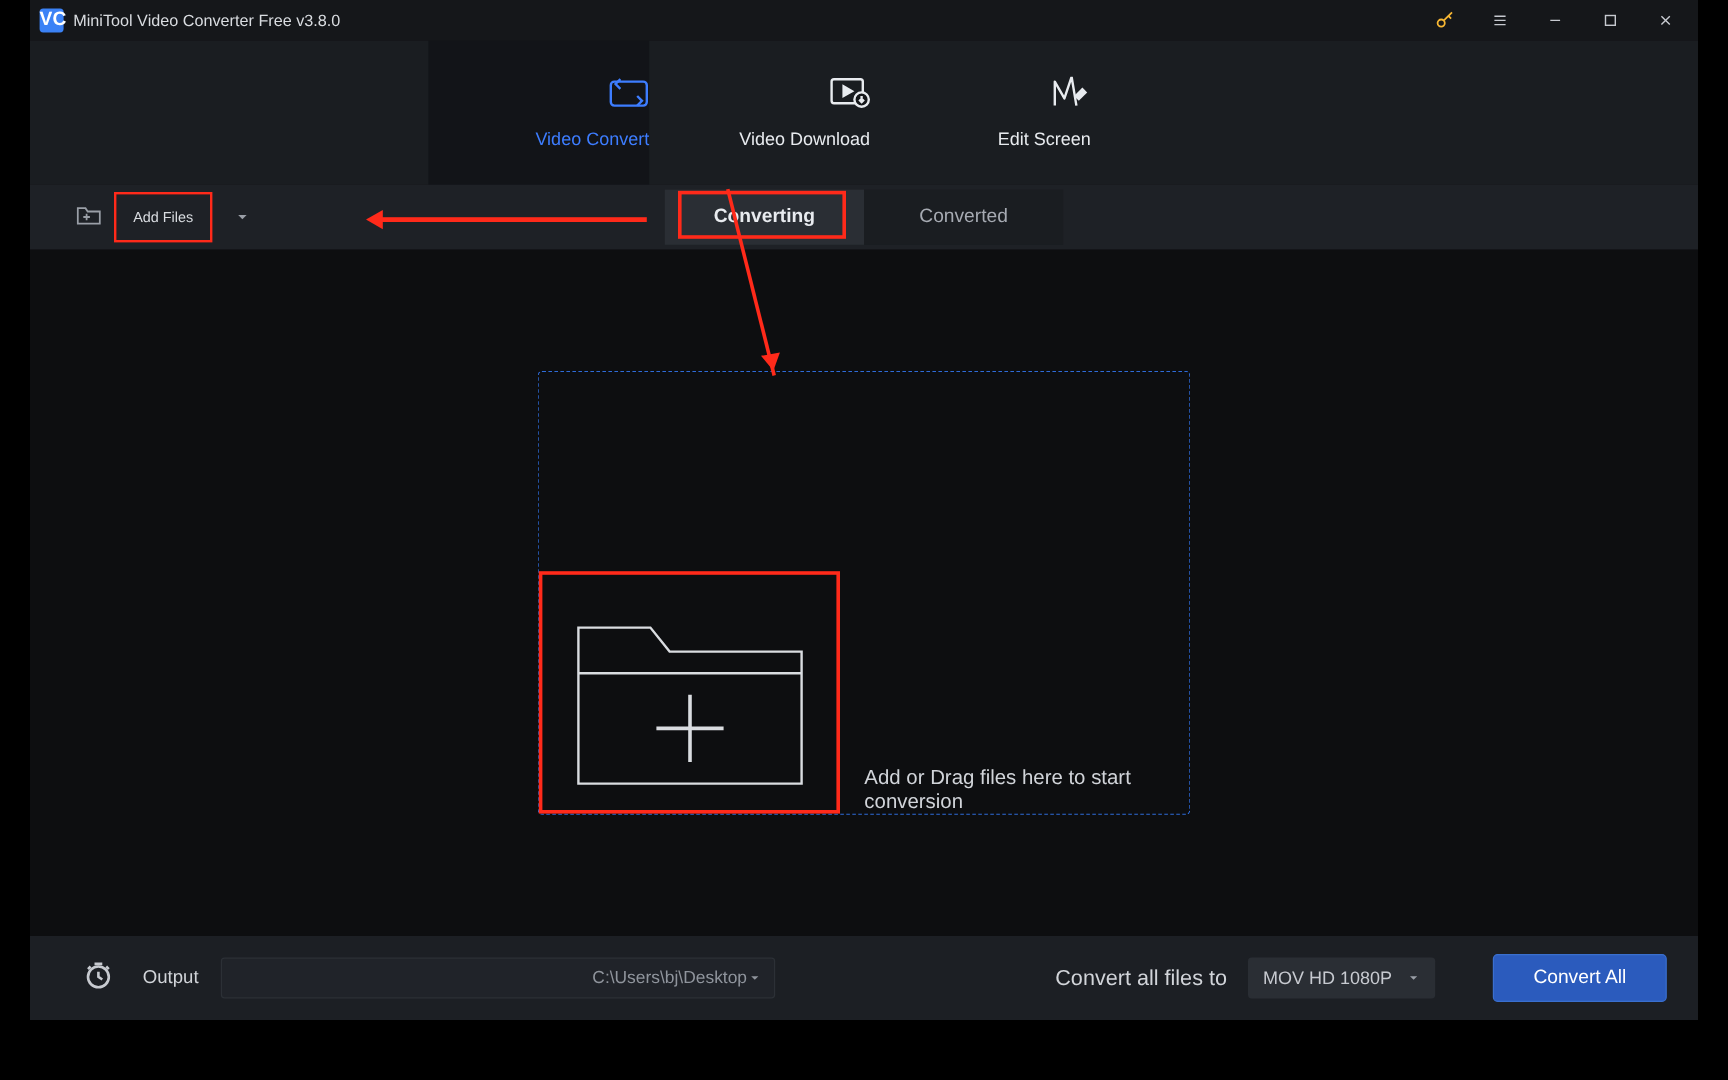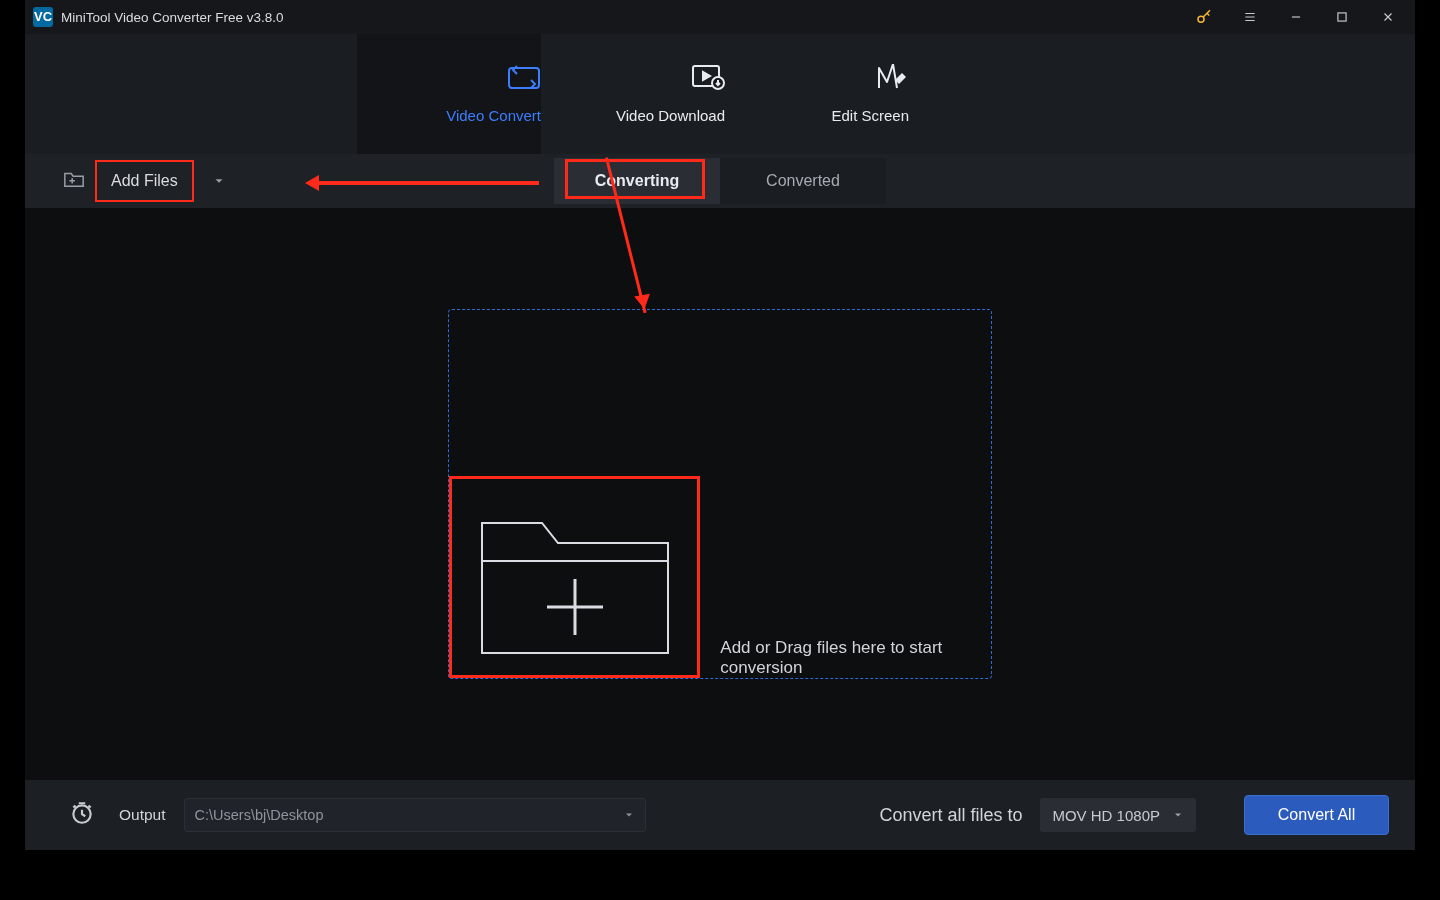--- a/index.html
+++ b/index.html
@@ -1,38 +1,38 @@
 <!DOCTYPE html>
 <html><head>
 <meta charset="utf-8">
 <style>
   * { box-sizing: border-box; margin: 0; padding: 0; font-family: "Segoe UI", Arial, sans-serif; }
   body { width: 1440px; height: 900px; overflow: hidden; background:#000; }
   .window { width:1390px; height:850px; background:#15171a; margin:0 auto; position:relative; display:flex; flex-direction:column; }
 
   
   .titlebar { height:34px; display:flex; align-items:center; padding:0 4px 0 8px; background:#15171a; color:#d9dce0; font-size:13.5px; }
-  .app-icon { width:20px; height:20px; line-height:20px; text-align:center; background:#0369a1; color:#fff; font-size:13px; font-weight:700; border-radius:3px; margin-right:8px; }
+  .app-icon { width:20px; height:20px; line-height:20px; text-align:center; background:#3b82f6; color:#fff; font-size:16px; font-weight:700; border-radius:3px; margin-right:8px; }
   .title-text { flex:0 0 auto; }
   .title-spacer { flex:1; }
   .title-btn { width:46px; height:34px; display:flex; align-items:center; justify-content:center; color:#c7cad0; }
   .key-icon svg { width:18px; height:18px; }
   .hamburger-icon svg, .min-icon svg, .max-icon svg, .close-icon svg { width:14px; height:14px; }
 
   
   .nav { height:120px; background:#1a1d21; display:flex; align-items:stretch; padding-left:332px; }
   .nav-item { width:184px; display:flex; flex-direction:column; align-items:flex-end; justify-content:center; color:#e8ebef; font-size:15px; gap:14px; cursor:pointer; }
   .nav-item.active { background:#121418; color:#3d7dff; }
   .nav-item svg { width:34px; height:26px; }
 
   
   .toolbar { height:54px; background:#1e2126; display:flex; align-items:center; position:relative; }
   .add-files-wrap { display:flex; align-items:center; gap:10px; height:42px; margin-left:38px; }
   .folder-plus-icon svg { width:22px; height:20px; color:#9a9fa7; }
-  .add-files-btn { height:42px; padding:0 14px; display:flex; align-items:center; color:#d9dce0; font-size:16px; border:2px solid #ff2a1a; background:transparent; cursor:pointer; }
+  .add-files-btn { height:42px; padding:0 14px; display:flex; align-items:center; color:#d9dce0; font-size:12px; border:2px solid #ff2a1a; background:transparent; cursor:pointer; }
   .dropdown-caret { width:18px; height:18px; color:#9a9fa7; display:flex; align-items:center; justify-content:center; cursor:pointer; margin-left:6px;}
   .dropdown-caret svg{width:14px;height:14px;}
 
   .sub-tabs { position:absolute; left:50%; transform:translateX(-50%); display:flex; height:46px; }
   .sub-tab { width:166px; display:flex; align-items:center; justify-content:center; font-size:16px; color:#a6aab2; background:#1a1d21; cursor:pointer;}
   .sub-tab.active { color:#e8ebef; background:#2a2e34; font-weight:600;}
 
   
   .main { flex:1; background:#0d0e10; position:relative; display:flex; align-items:center; justify-content:center; }
   .dropzone { width:544px; height:370px; border:1.5px dashed #2e6bd8; border-radius:4px; display:flex; flex-direction:row; align-items:flex-end; justify-content:center; gap:20px; }
@@ -46,21 +46,21 @@
   .arrow-diag { position:absolute; width:3px; background:#ff2a1a; transform-origin:top left;}
   .arrow-diag::after{content:"";position:absolute;left:-6px;bottom:-4px;border:8px solid transparent;border-top:14px solid #ff2a1a; transform:rotate(4deg);}
 
   
   .redbox { position:absolute; border:3px solid #ff2a1a; pointer-events:none;}
 
   
   .footer { height:70px; background:#1c1f24; display:flex; align-items:center; padding:0 26px 0 44px; gap:18px; }
   .clock-icon svg{width:26px;height:26px;color:#c7cad0;}
   .output-label{color:#d1d4d9;font-size:15.5px; margin-left:6px;}
-  .output-path { width:462px; height:34px; background:#202329; border:1px solid #2c3036; border-radius:3px; color:#8f949c; font-size:14.5px; display:flex; align-items:center; padding:0 10px; justify-content:space-between; cursor:pointer;}
+  .output-path { width:462px; height:34px; background:#202329; border:1px solid #2c3036; border-radius:3px; color:#8f949c; font-size:14.5px; display:flex; align-items:center; padding:0 10px; justify-content:flex-end; cursor:pointer;}
   .output-path svg{width:12px;height:12px;color:#8f949c;}
   .foot-spacer{flex:1;}
   .convert-label{color:#d1d4d9;font-size:18px;}
   .fmt-select{height:34px; padding:0 12px; background:#2a2e34; border-radius:3px; color:#c7cad0; font-size:15px; display:flex; align-items:center; gap:12px; cursor:pointer;}
   .fmt-select svg{width:12px;height:12px;color:#9a9fa7;}
   .convert-all{height:40px; width:145px; background:#2b5bbd; border:1px solid #3a6fce; color:#fff; font-size:16px; border-radius:4px; display:flex; align-items:center; justify-content:center; cursor:pointer; margin-left:30px;}
 </style>
 </head>
 <body>
 

